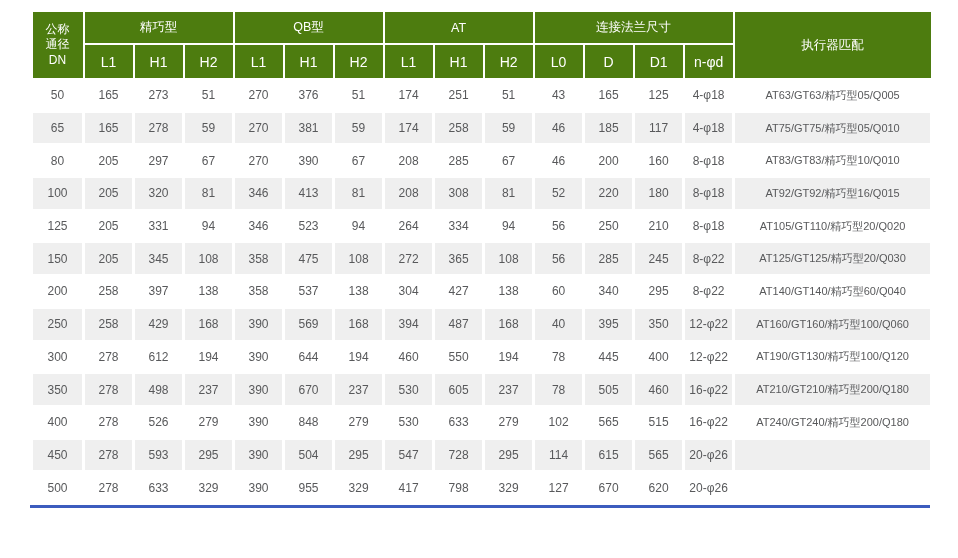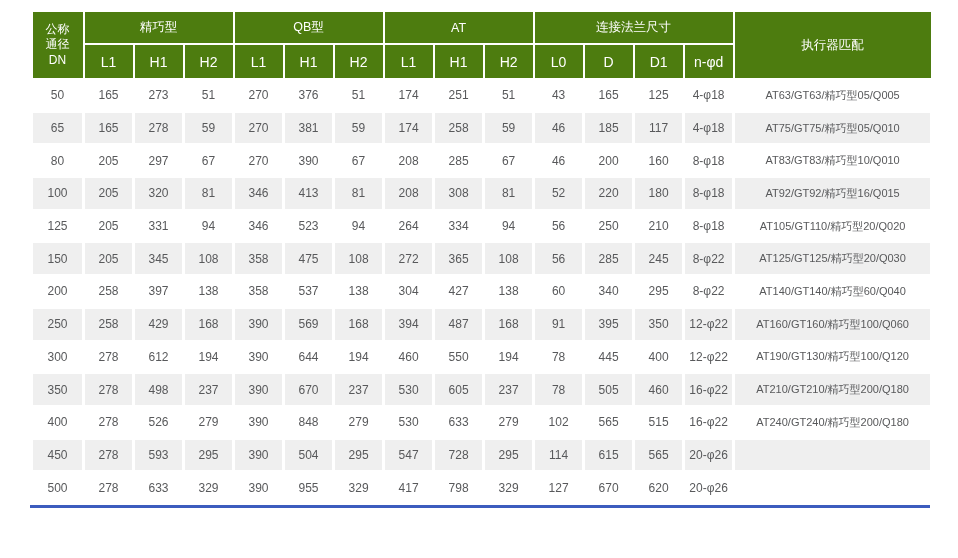--- a/index.html
+++ b/index.html
@@ -235,21 +235,21 @@
     <td>250</td>
     <td>258</td>
     <td>429</td>
     <td>168</td>
     <td>390</td>
     <td>569</td>
     <td>168</td>
     <td>394</td>
     <td>487</td>
     <td>168</td>
-    <td>91</td>
+    <td>40</td>
     <td>395</td>
     <td>350</td>
     <td>12-φ22</td>
     <td class="act-cell">AT160/GT160/精巧型100/Q060</td>
   </tr>
         <tr>
     <td>300</td>
     <td>278</td>
     <td>612</td>
     <td>194</td>

